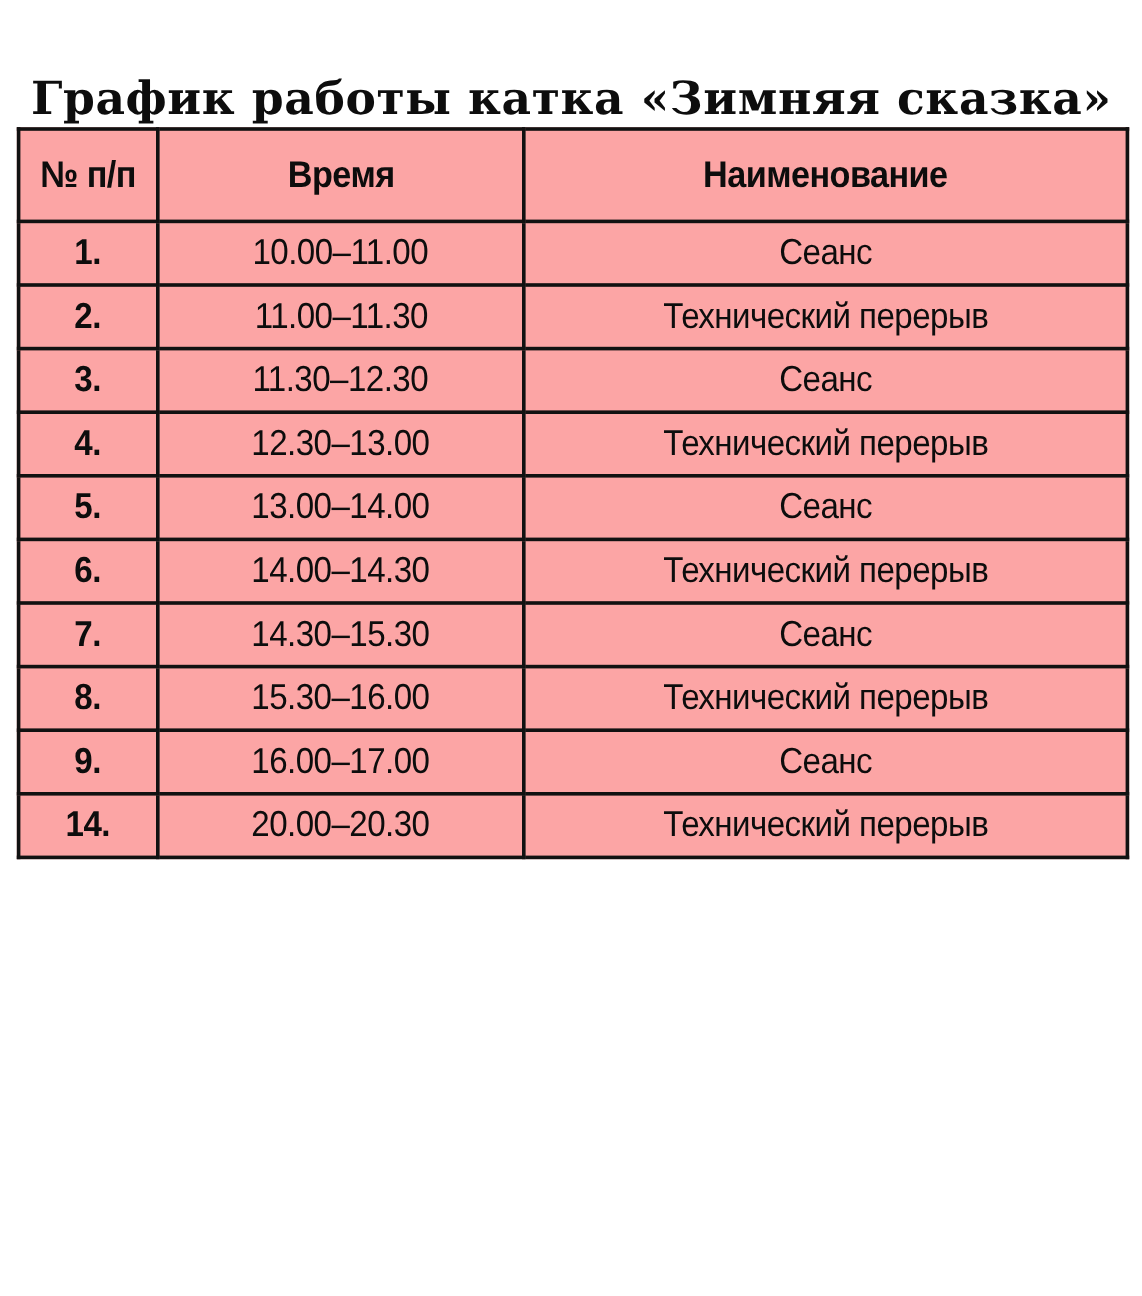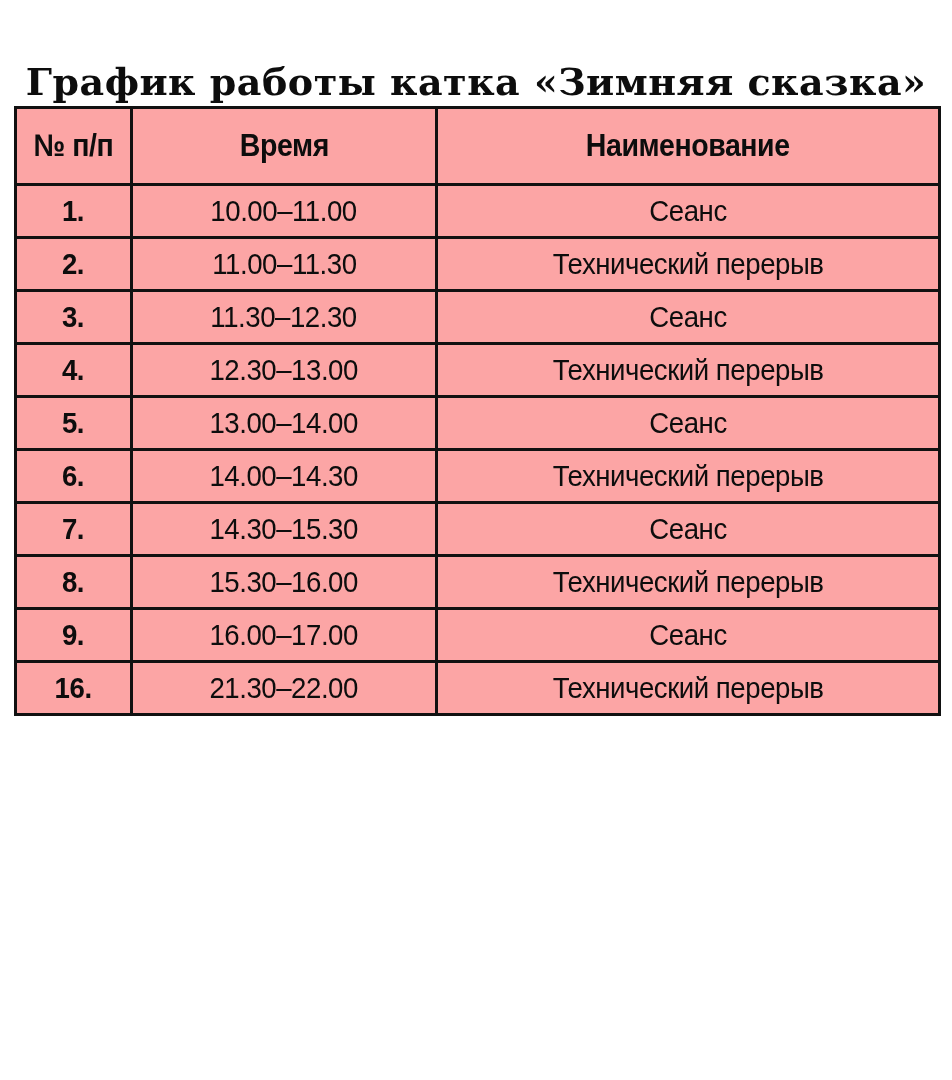--- a/index.html
+++ b/index.html
@@ -135,18 +135,18 @@
         <td class="num"><span class="condensed">8.</span></td>
         <td class="time"><span class="condensed">15.30–16.00</span></td>
         <td class="name"><span class="condensed">Технический перерыв</span></td>
       </tr>
       <tr>
         <td class="num"><span class="condensed">9.</span></td>
         <td class="time"><span class="condensed">16.00–17.00</span></td>
         <td class="name"><span class="condensed">Сеанс</span></td>
       </tr>
       <tr>
-        <td class="num"><span class="condensed">16.</span></td>
-        <td class="time"><span class="condensed">21.30–22.00</span></td>
+        <td class="num"><span class="condensed">14.</span></td>
+        <td class="time"><span class="condensed">20.00–20.30</span></td>
         <td class="name"><span class="condensed">Технический перерыв</span></td>
       </tr>
     </tbody>
 </table>
 
 </body></html>

